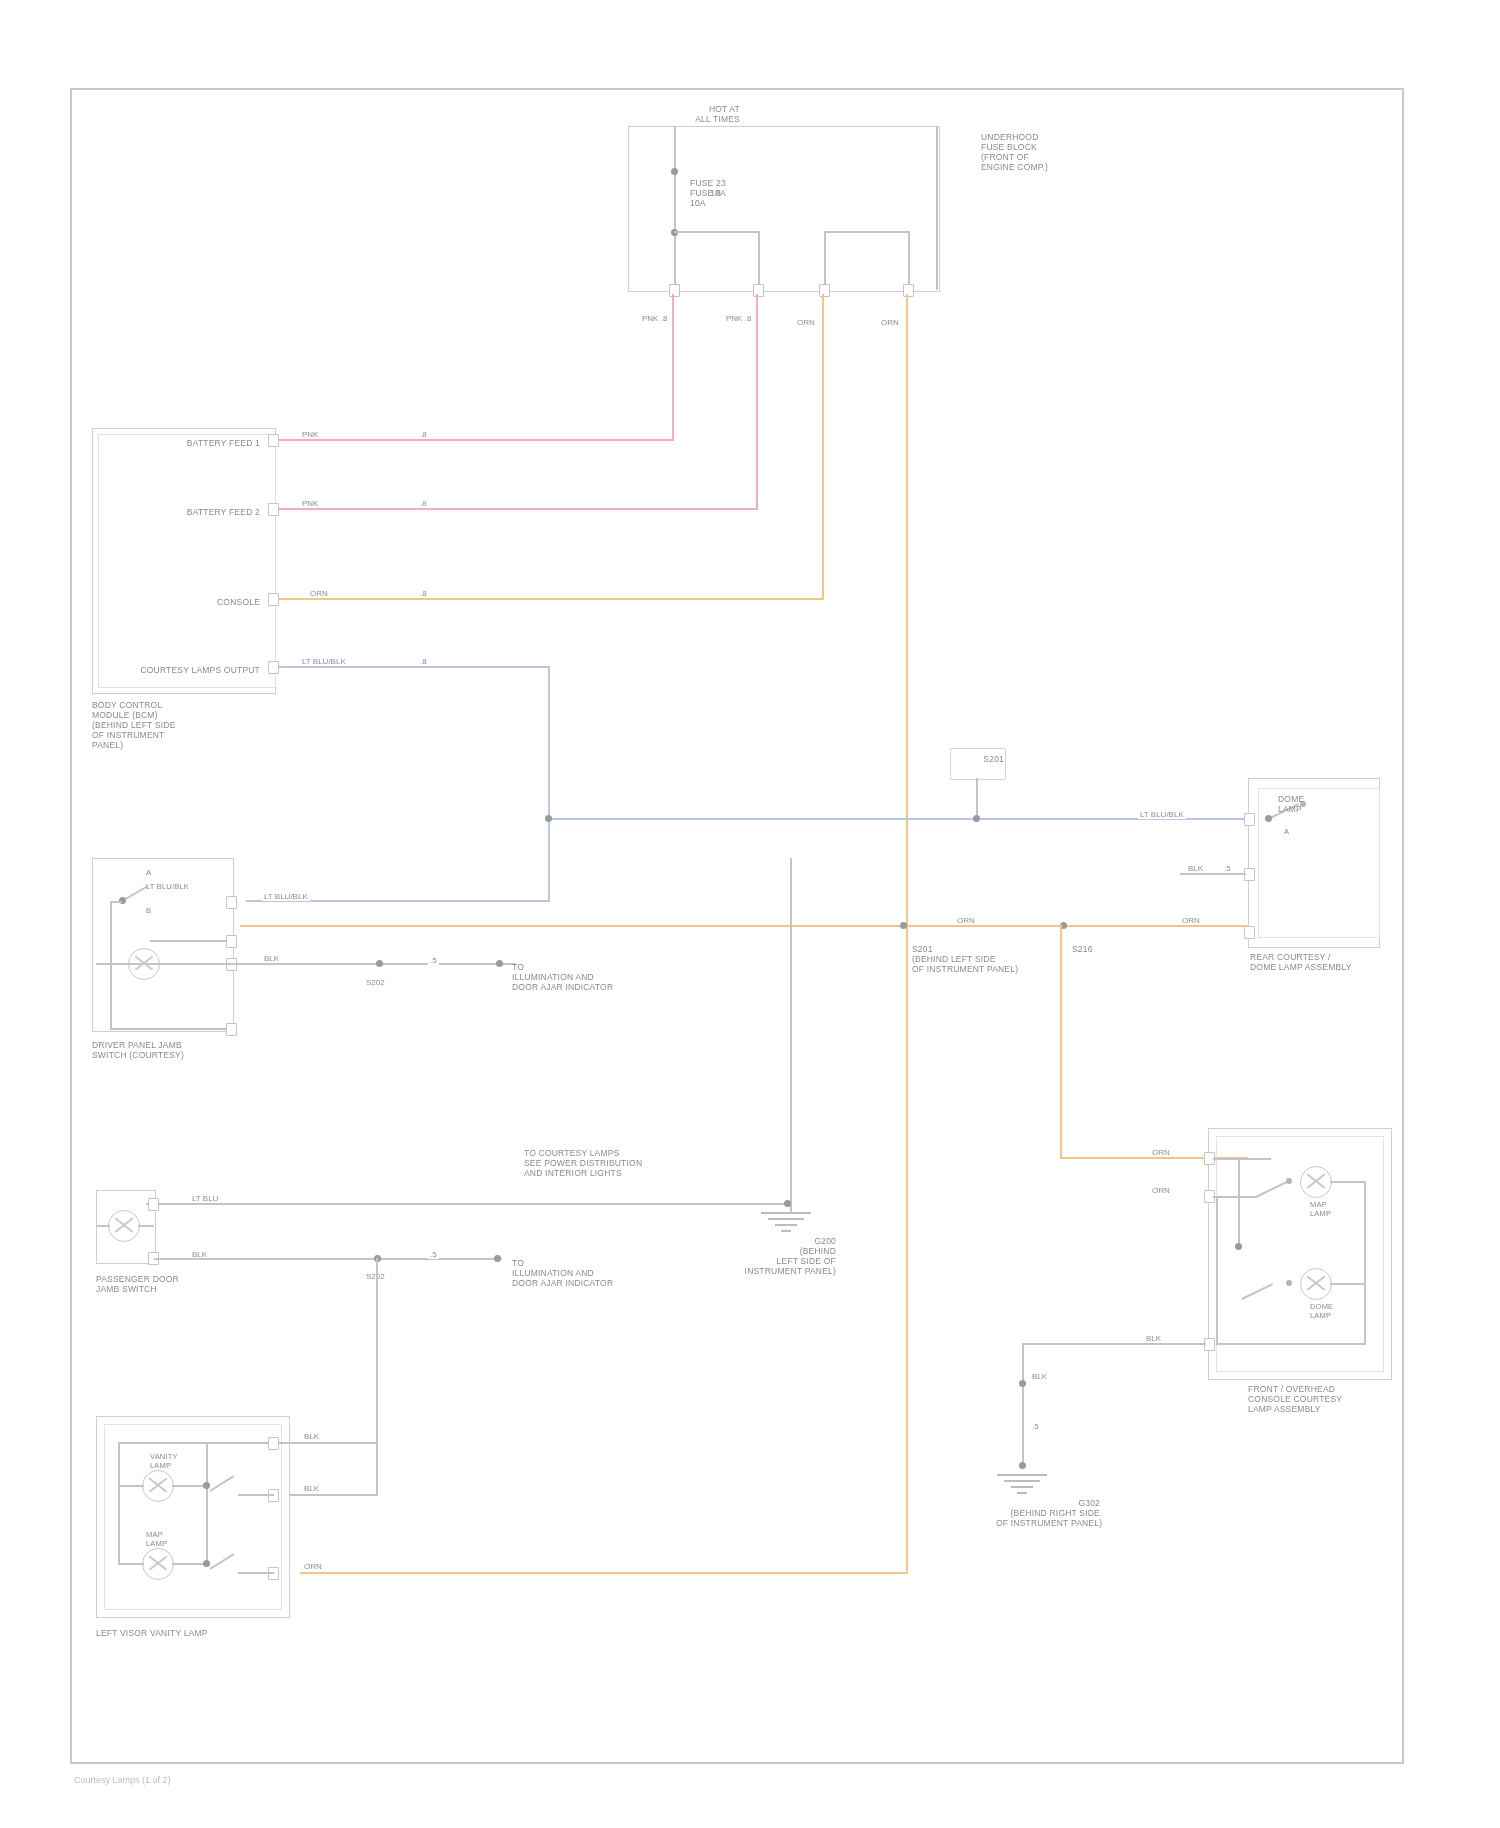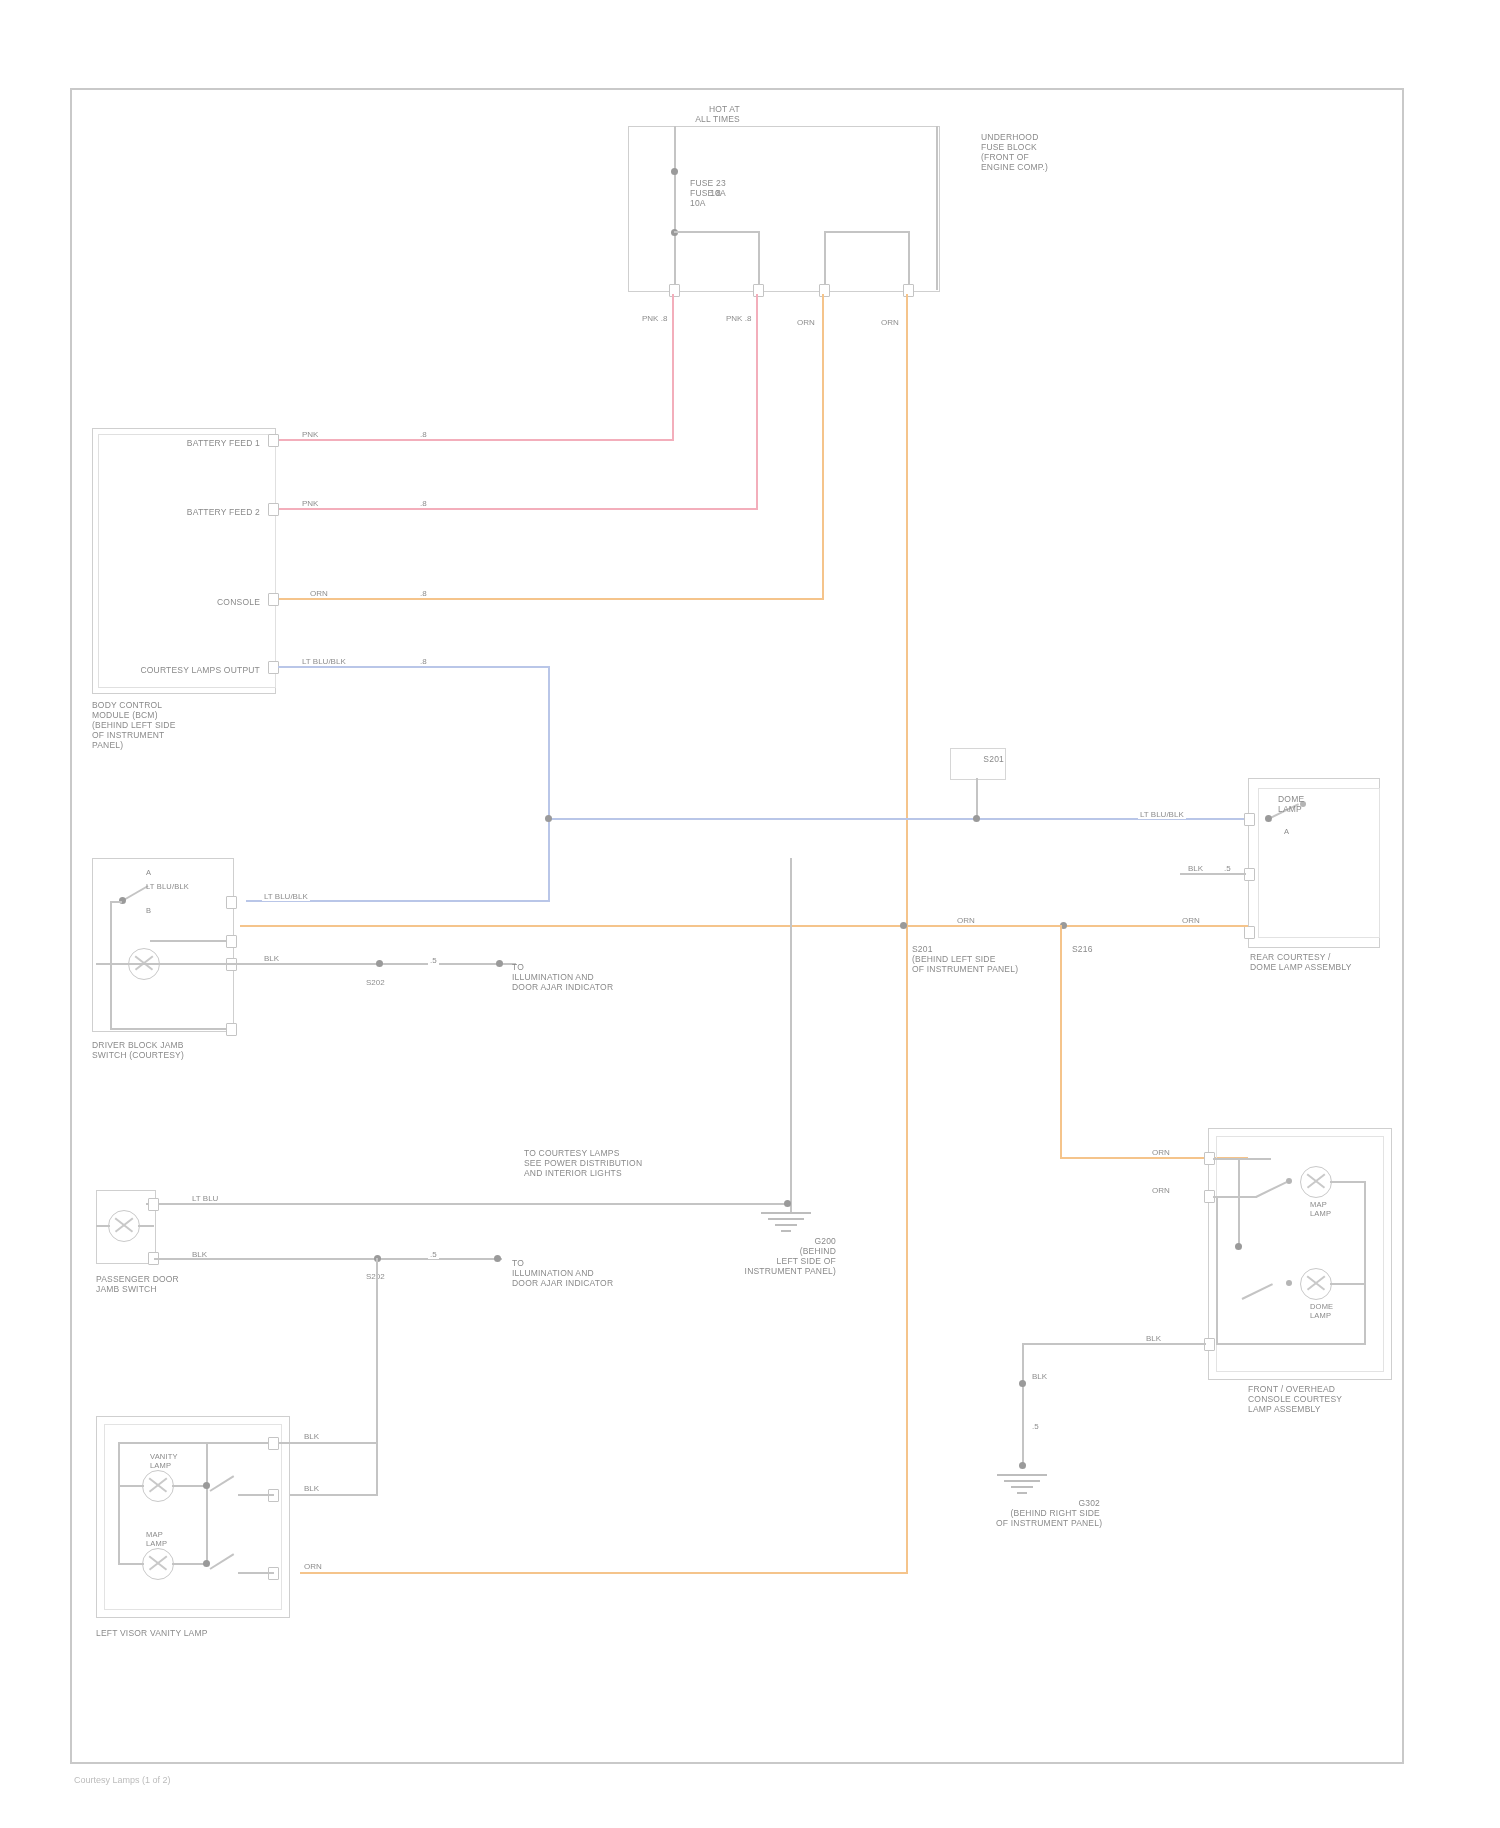--- a/index.html
+++ b/index.html
@@ -202,21 +202,21 @@
     <div class="w wh gry" style="left:156px;top:963px;width:74px;"></div>
 
     <div class="pin" style="left:226px;top:896px;"></div>
     <div class="pin" style="left:226px;top:935px;"></div>
     <div class="pin" style="left:226px;top:958px;"></div>
     <div class="pin" style="left:226px;top:1023px;"></div>
 
     <div class="wlbl" style="left:262px;top:892px;">LT BLU/BLK</div>
     <div class="wlbl" style="left:262px;top:954px;">BLK</div>
 
-    <div class="lbl" style="left:92px;top:1040px;width:150px;">DRIVER BLOCK JAMB
+    <div class="lbl" style="left:92px;top:1040px;width:150px;">DRIVER PANEL JAMB
 SWITCH (COURTESY)</div>
   </div>
 
   <div>
     <div class="w wh gry" style="left:96px;top:963px;width:420px;"></div>
     <div class="dot" style="left:376px;top:960px;"></div>
     <div class="dot" style="left:496px;top:960px;"></div>
     <div class="wlbl" style="left:364px;top:978px;">S202</div>
     <div class="wlbl" style="left:428px;top:956px;">.5</div>
     <div class="lbl" style="left:512px;top:962px;width:170px;">TO

